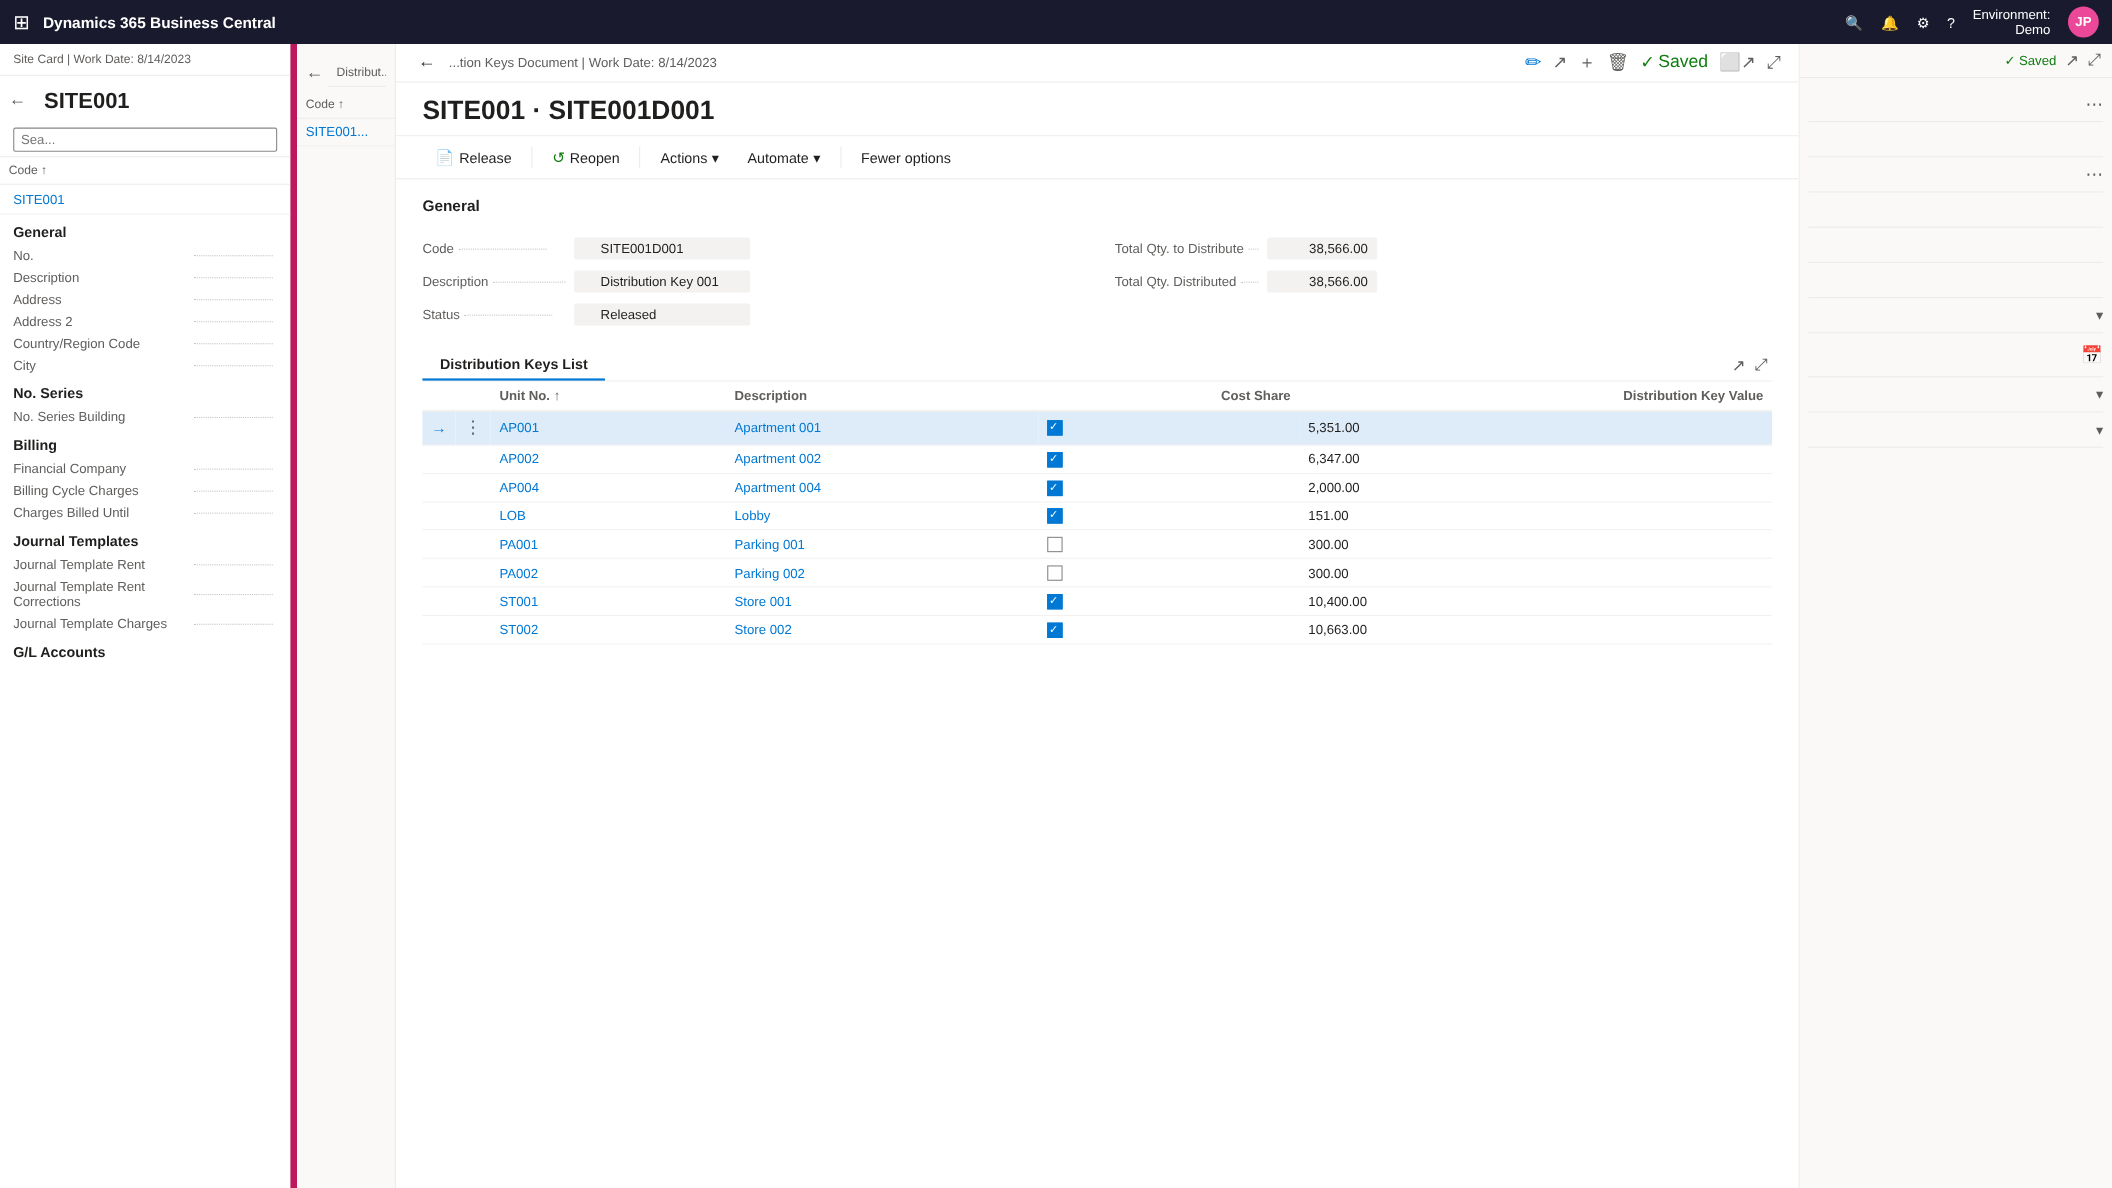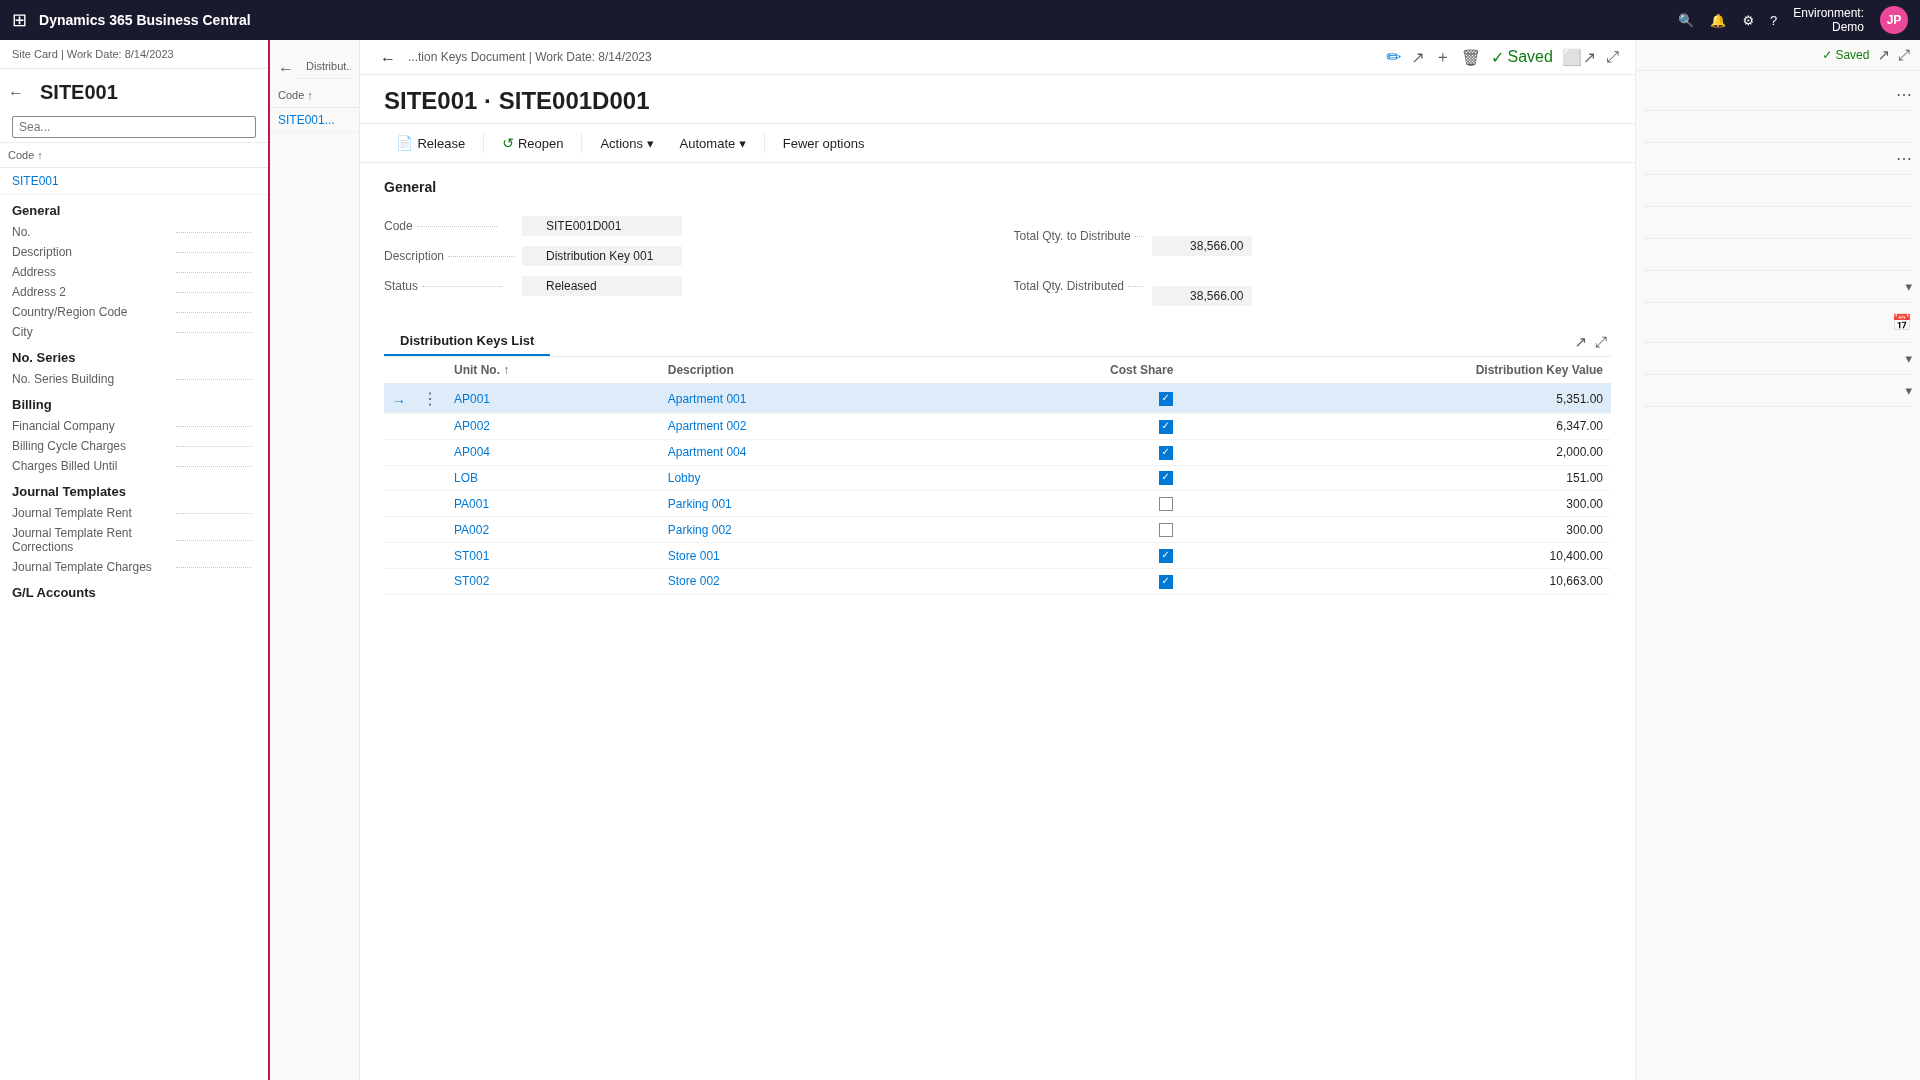--- a/index.html
+++ b/index.html
@@ -24,21 +24,21 @@
     .top-nav .env-badge span { display: block; color: #fff; font-size: 12px; }
     .avatar { width: 28px; height: 28px; border-radius: 50%; background: #ec4899; display: flex; align-items: center; justify-content: center; color: #fff; font-size: 12px; font-weight: 600; }
 
     
     .main-wrapper { margin-top: 40px; display: flex; height: calc(100vh - 40px); }
 
     
     .left-panel {
       width: 270px;
       background: #fff;
-      border-right: 2px solid #be185d;
+      border-right: 6px solid #be185d;
       display: flex;
       flex-direction: column;
       flex-shrink: 0;
       overflow-y: auto;
     }
     .panel-breadcrumb {
       padding: 8px 12px;
       font-size: 11px;
       color: #605e5c;
       border-bottom: 1px solid #edebe9;
@@ -273,21 +273,21 @@
       border-bottom: 1px solid #edebe9;
       background: #fff;
     }
     .data-table th.num { text-align: right; }
     .data-table td {
       padding: 5px 8px;
       border-bottom: 1px solid #f3f2f1;
       color: #201f1e;
     }
     .data-table td.link { color: #0078d4; cursor: pointer; }
-    .data-table td.num { text-align: right; }
+    .data-table td.num { text-align: left; }
     .data-table tr.active-row td { background: #deecf9; }
 
     .row-arrow { color: #0078d4; font-size: 14px; }
     .row-menu { color: #605e5c; font-size: 16px; cursor: pointer; }
 
     .checkbox-cell {
       width: 14px;
       height: 14px;
       border: 1px solid #8a8886;
       display: inline-block;
@@ -362,21 +362,20 @@
       min-width: 160px;
     }
     .doc-form-val-num {
       background: #f3f2f1;
       padding: 3px 8px;
       font-size: 12px;
       color: #201f1e;
       border-radius: 2px;
       min-width: 100px;
       text-align: right;
-      margin-top: 20px;
     }
 
     .form-two-col {
       display: grid;
       grid-template-columns: 1fr 1fr;
       gap: 8px 32px;
       margin-bottom: 12px;
     }
 
     .three-dots { color: #605e5c; cursor: pointer; font-size: 16px; }

